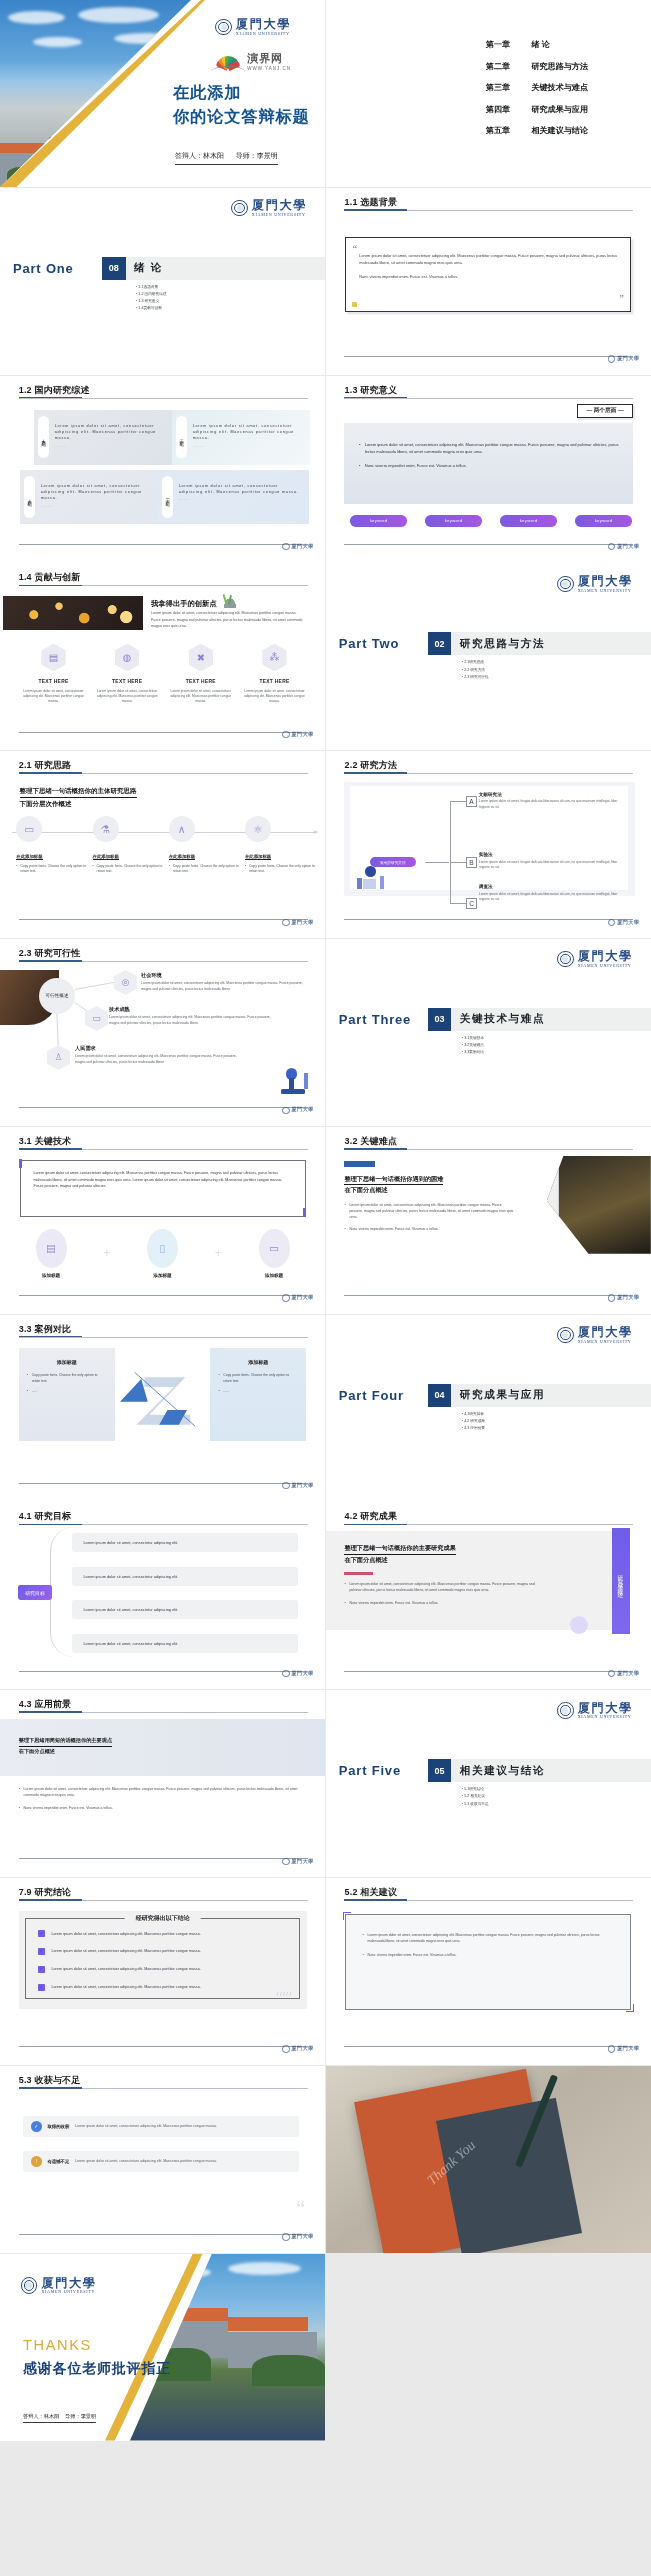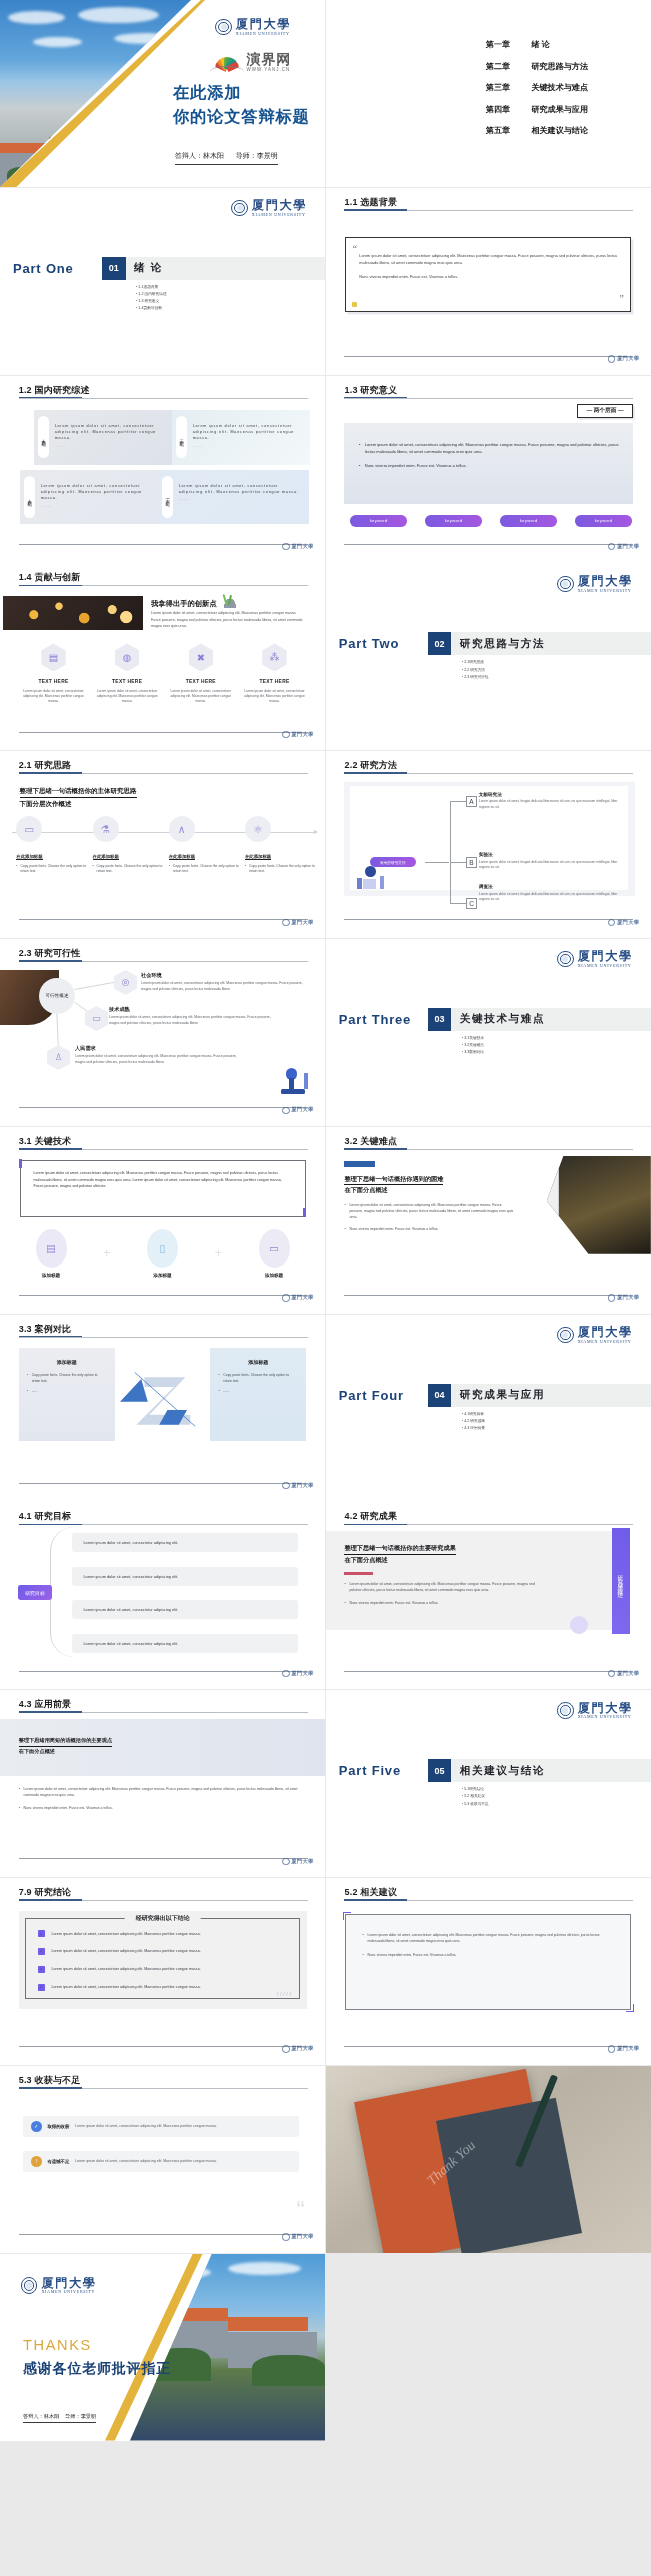--- a/index.html
+++ b/index.html
@@ -42,21 +42,21 @@
   .title-gold{position:absolute;left:0;top:0;width:205px;height:187px;
     background:#e3b33c; clip-path:polygon(98% 0, 100% 0, 8% 100%, 0 100%);}
   .t-main{position:absolute;left:173px;top:80px;font-size:16.3px;font-weight:bold;color:#14538f;line-height:1.5;letter-spacing:0.8px;}
   .t-pres{position:absolute;left:175px;top:151px;font-size:7px;color:#1e1e1e;padding-bottom:3.3px;border-bottom:0.8px solid #3a3a3a;white-space:pre;}
   .logo-tl{position:absolute;right:34px;top:18px;}
   .yanj{position:absolute;right:34px;top:52px;display:flex;align-items:flex-end;gap:2.4px;}
   .yanj-arc{width:34px;height:19.5px;position:relative;}
   .yanj-arc i{position:absolute;bottom:3.3px;left:50%;width:5.7px;height:12.2px;transform-origin:bottom center;border-radius:2.4px 2.4px 0 0;display:block;}
   .yanj-arc .base{position:absolute;bottom:0;left:0;width:34px;height:5.7px;border-top:1.6px solid #7b7b7b;border-radius:50%/100% 100% 0 0;}
   .yanj-txt{line-height:1;}
-  .yanj-txt b{font-size:14px;color:#5a5a5a;letter-spacing:0.8px;display:block;font-family:Liberation Sans, sans-serif;}
+  .yanj-txt b{font-size:11px;color:#5a5a5a;letter-spacing:0.8px;display:block;font-family:Liberation Mono, monospace;}
   .yanj-txt s{font-size:4.5px;color:#6d6d6d;letter-spacing:1px;text-decoration:none;display:block;margin-top:1.6px;}
   
   .toc-left{position:absolute;left:0;top:0;width:106px;height:187px;background:#1c4377;color:#fff;text-align:center;}
   .toc-seal{width:33px;height:33px;border-radius:50%;border:1.6px solid #dfe8f5;margin:18px auto 0;position:relative;}
   .toc-seal::after{content:"";position:absolute;inset:3.3px;border-radius:50%;border:0.8px solid #cfdcef;}
   .toc-seal::before{content:"";position:absolute;inset:7.3px;border-radius:50%;background:#3a6399;}
   .toc-title{font-size:17px;font-weight:bold;letter-spacing:10.6px;margin-top:29px;padding-left:10.6px;}
   .toc-sub{font-size:6.5px;letter-spacing:3.3px;margin-top:4.9px;padding-left:3.3px;}
   .toc-list{position:absolute;left:160px;top:39px;}
   .toc-row{display:flex;gap:14.6px;font-size:8.1px;font-weight:bold;color:#17181a;margin-bottom:10.6px;}
@@ -298,21 +298,21 @@
   <div class="slide">
     <div class="part-logo xmu">
       <div class="seal"></div>
       <div class="nm">
           <b>厦門大學</b>
       <s>XIAMEN UNIVERSITY</s>
         </div>
     </div>
     <div class="part-band"></div>
     <div class="part-en">Part One</div>
-    <div class="part-num">01</div>
+    <div class="part-num">08</div>
     <div class="part-name">绪 论</div>
     <div class="part-items">
       <div>1.1选题背景</div>
       <div>1.2 国内研究综述</div>
       <div>1.3 研究意义</div>
       <div>1.4贡献与创新</div>
     </div>
   </div>
 
   <div class="slide">

